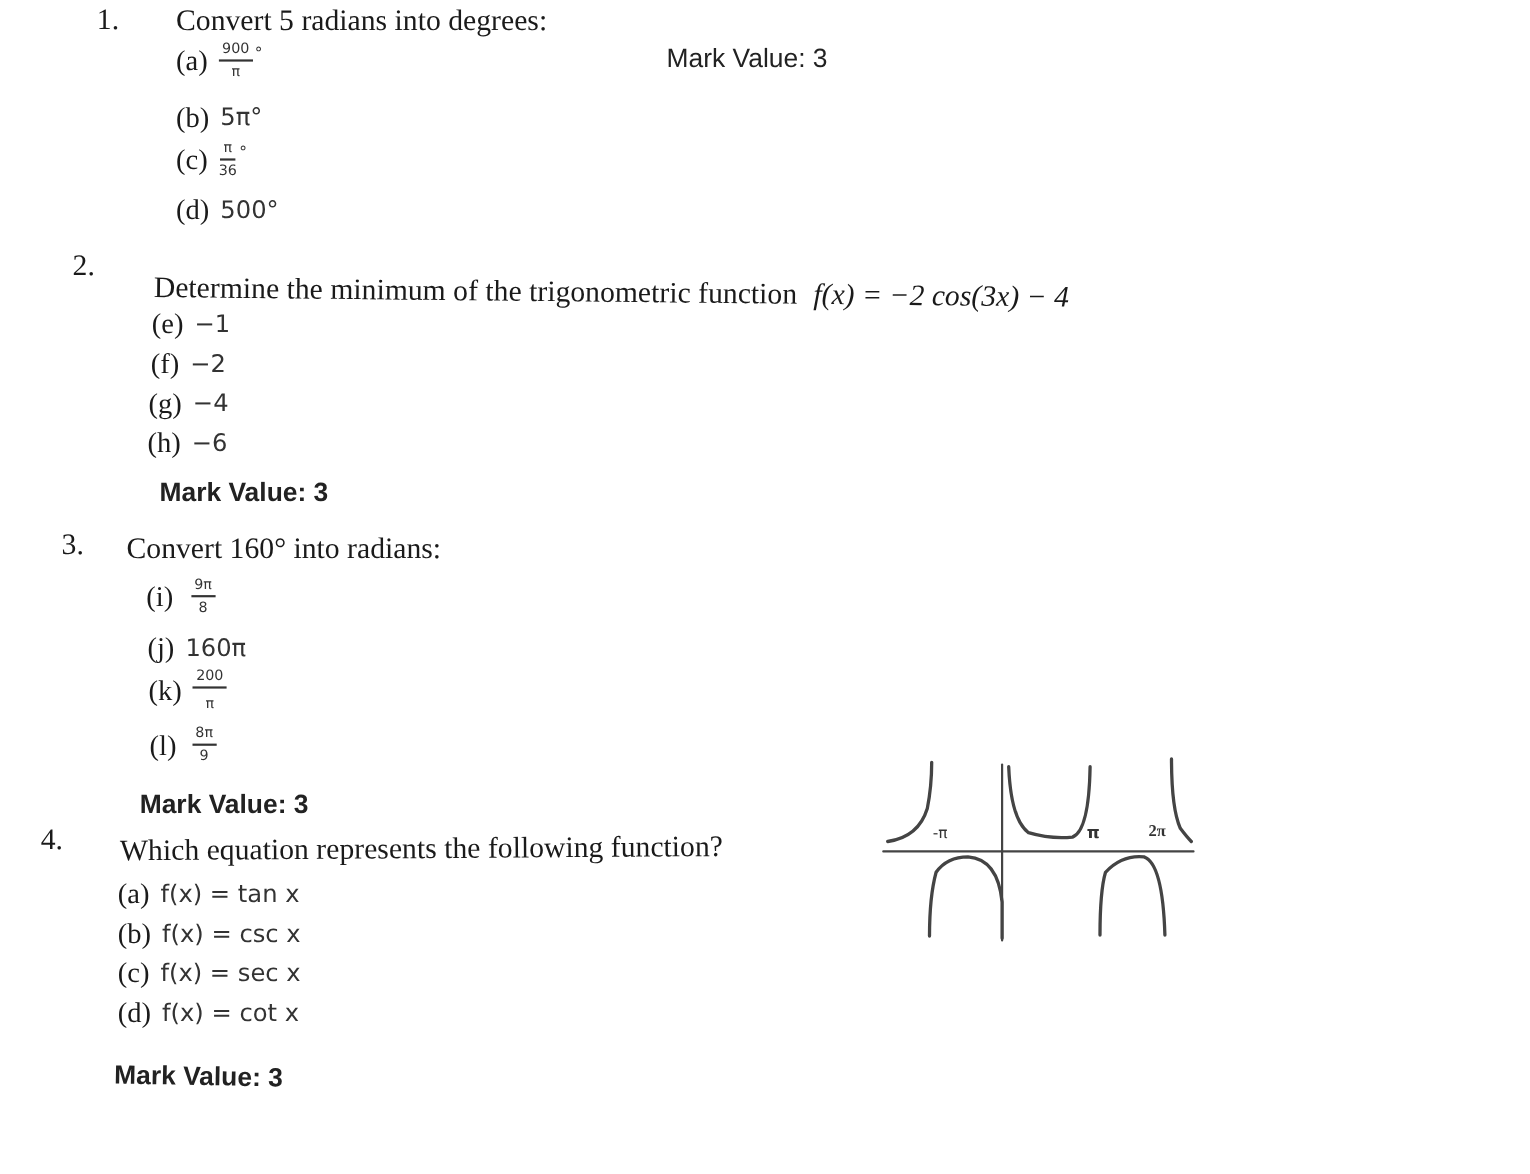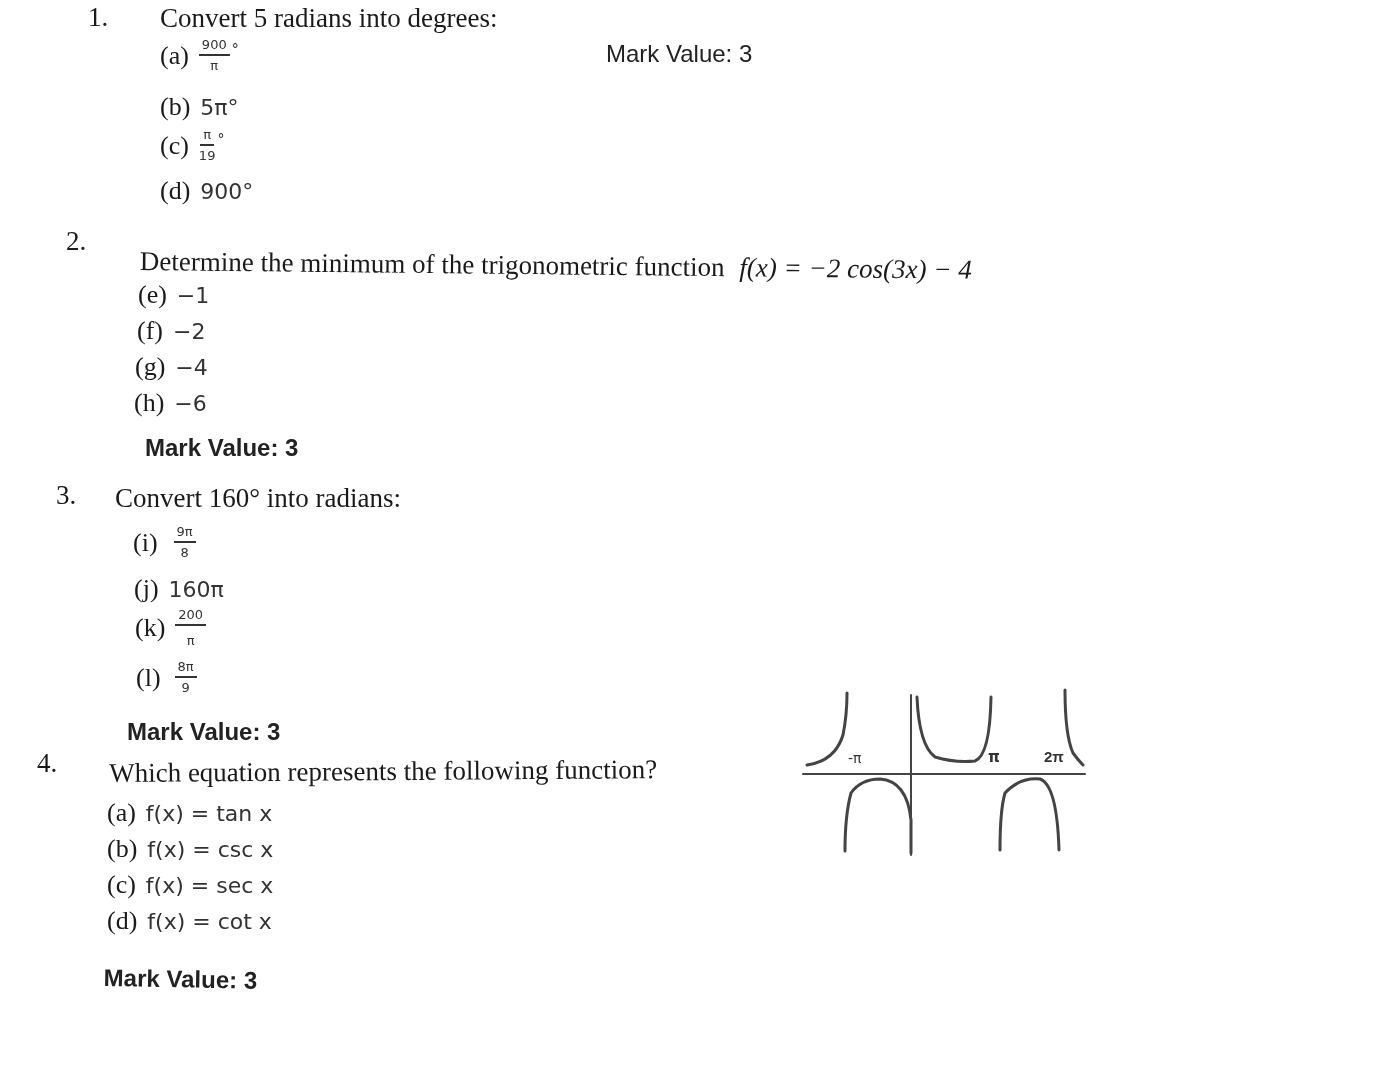--- a/index.html
+++ b/index.html
@@ -32,27 +32,27 @@
   <span class="mathv" style="font-size:14px;margin-left:2px;margin-top:-14px;">°</span>
 </div>
 <div class="abs opt" style="left:160px;top:92px;">
   <span class="lbl">(b)</span>
   <span class="mathv">5π°</span>
 </div>
 <div class="abs opt" style="left:160px;top:128px;">
   <span class="lbl">(c)</span>
   <span class="frac">
     <span class="num">π</span>
-    <span class="den">19</span>
+    <span class="den">36</span>
   </span>
   <span class="mathv" style="font-size:14px;margin-left:2px;margin-top:-14px;">°</span>
 </div>
 <div class="abs opt" style="left:160px;top:176px;">
   <span class="lbl">(d)</span>
-  <span class="mathv">900°</span>
+  <span class="mathv">500°</span>
 </div>
 
 <div class="abs qnum" style="left:66px;top:226px;">2.</div>
 <div class="abs qtext" style="left:140px;top:246px;transform:rotate(0.6deg);transform-origin:left top;">
   <span>Determine the minimum of the trigonometric function</span>
   <span class="italic" style="margin-left:8px;">f(x) = −2 cos(3x) − 4</span>
 </div>
 <div class="abs opt" style="left:138px;top:280px;">
   <span class="lbl">(e)</span>
   <span class="mathv">−1</span>
@@ -133,13 +133,13 @@
 
     <path d="M122 22 Q 124 70 140 82 Q 160 88 180 86 Q 195 80 196 22"></path>
 
     <path d="M205 175 Q 205 135 210 118 Q 225 102 245 104 Q 262 110 264 175"></path>
 
     <path d="M270 15 Q 270 60 278 78 Q 284 86 288 90"></path>
   </g>
 </svg>
 <div class="abs" style="left:848px;top:750px;font-family:'DejaVu Sans',sans-serif;font-size:14px;color:#333;">-π</div>
 <div class="abs" style="left:988px;top:748px;font-family:'DejaVu Sans',sans-serif;font-size:15px;color:#333;font-weight:bold;">π</div>
-<div class="abs" style="left:1044px;top:748px;font-family:Liberation Sans, sans-serif;font-size:15px;color:#333;font-weight:bold;">2π</div>
+<div class="abs" style="left:1044px;top:748px;font-family:Liberation Serif, serif;font-size:15px;color:#333;font-weight:bold;">2π</div>
 
 </body></html>

